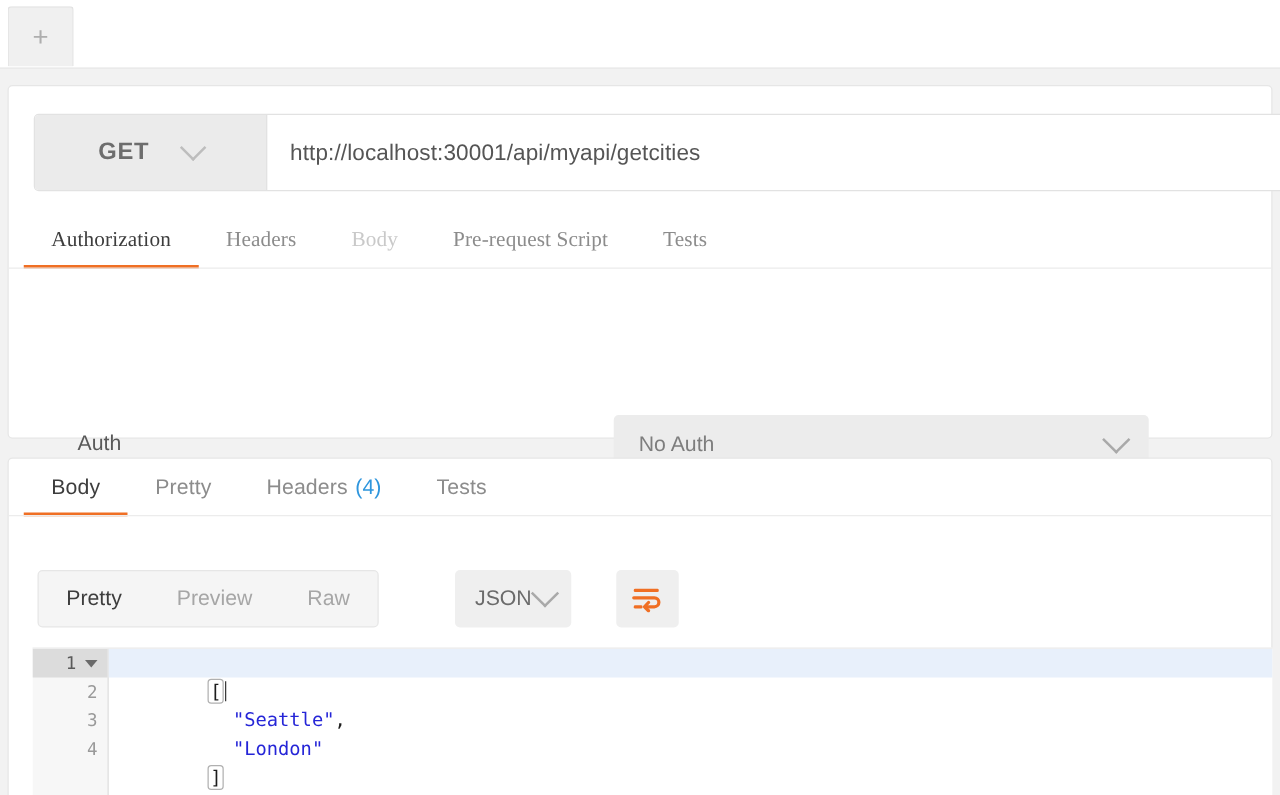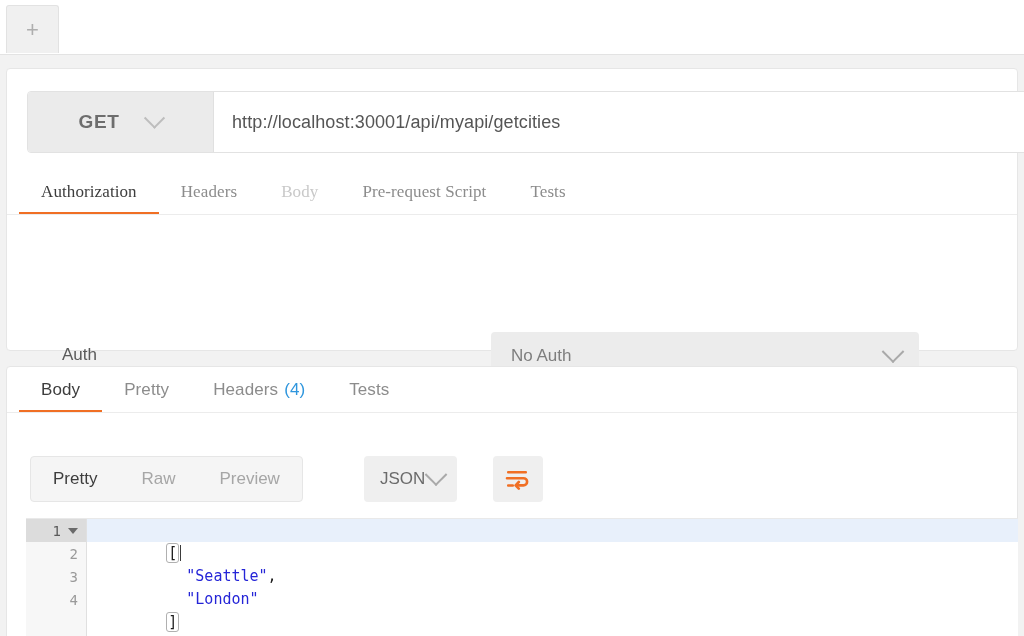--- a/index.html
+++ b/index.html
@@ -418,22 +418,22 @@
       <span class="count-badge">(4)</span>
     </div>
     <div class="ui-tab" style="padding:0 22px;">
       <span>Tests</span>
     </div>
   </div>
   <div class="tabrow-rule" style="left:0px; top:45px; width:1010px;"></div>
 
   <div class="seg-group">
     <div class="seg active">Pretty</div>
+    <div class="seg">Preview</div>
     <div class="seg">Raw</div>
-    <div class="seg">Preview</div>
   </div>
 
   <div class="json-select">
     <span class="json-text">JSON</span>
     <span class="chev-thin"></span>
   </div>
 
   <div class="wrap-btn">
     <svg width="26" height="22" viewBox="0 0 26 22">
       <rect x="2" y="3" width="20" height="2.6" rx="1.1" fill="#f06f24"></rect>

